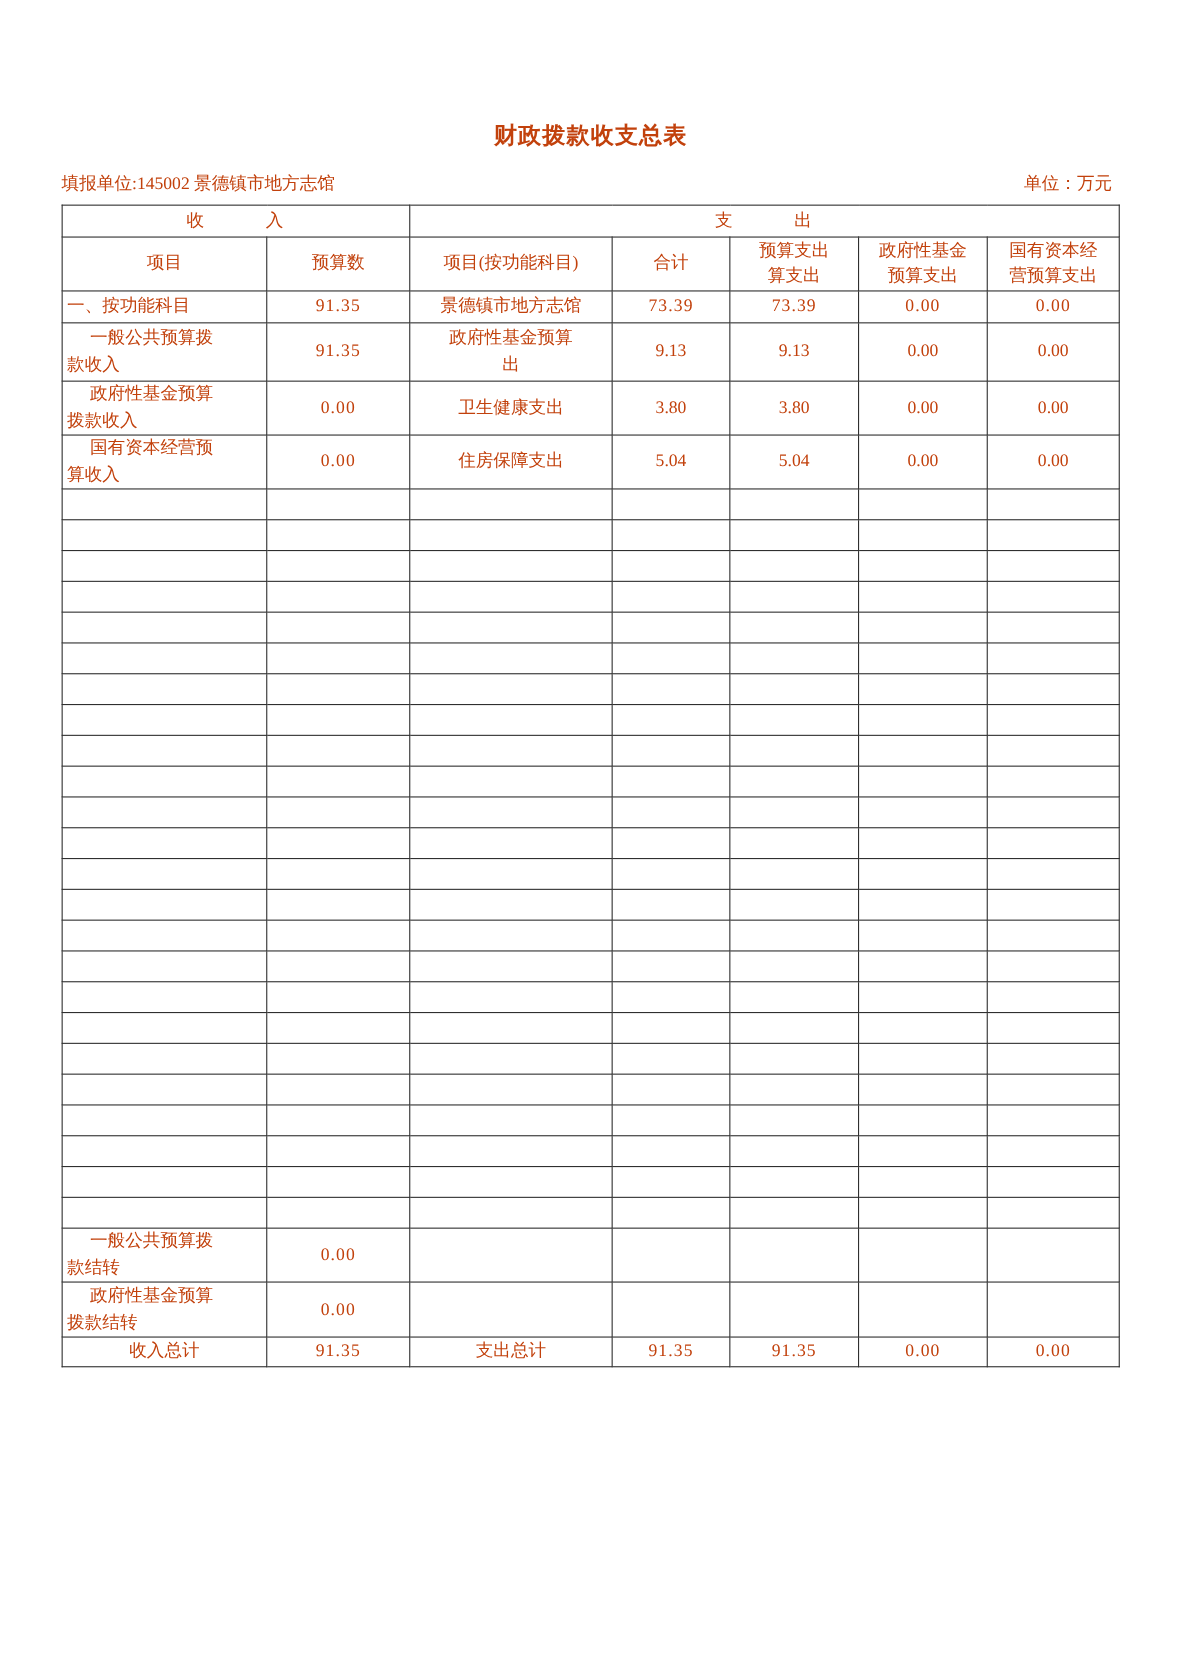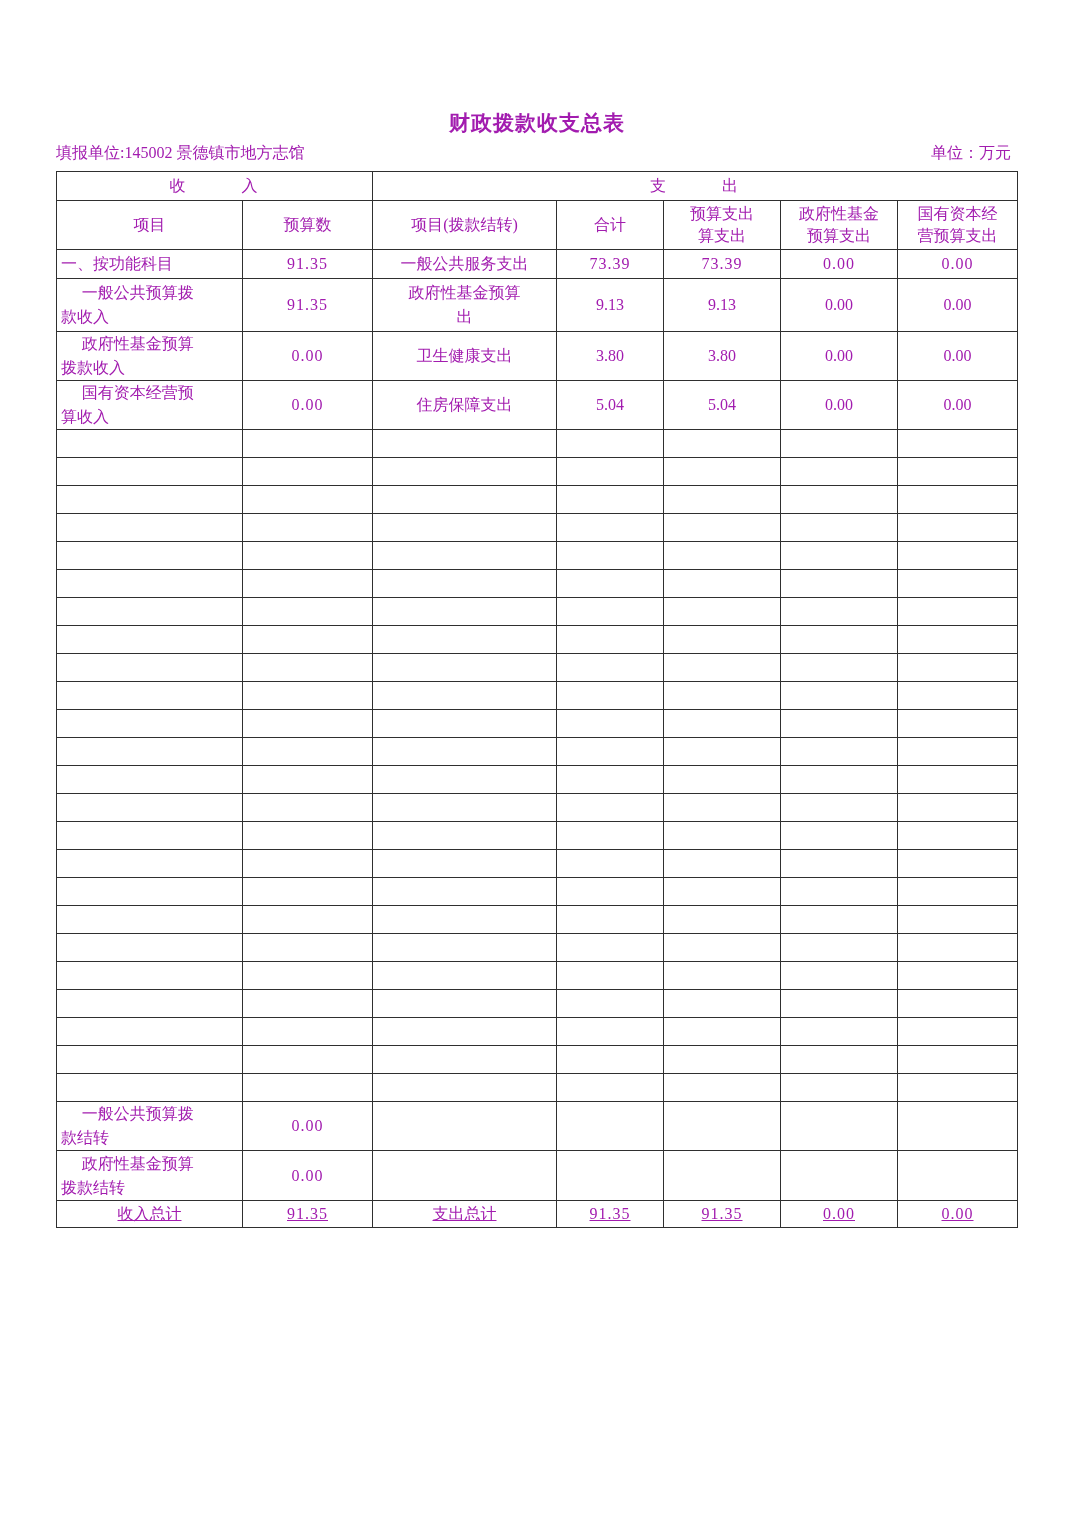--- a/index.html
+++ b/index.html
@@ -1,35 +1,35 @@
 <!DOCTYPE html>
 <html><head>
 <meta charset="utf-8">
 <style>
   html,body{margin:0;padding:0;background:#ffffff;}
   .page{
     position:relative;
     width:1074px;height:1520px;
     background:#ffffff;
     font-family:"Liberation Serif","DejaVu Serif",serif;
-    color:#a21caf;
+    color:#c2410c;
     overflow:hidden;
   }
   .doc-title{
     margin:0;
     padding-top:110px;
     text-align:center;
     font-size:21px;
     font-weight:bold;
     letter-spacing:1px;
     line-height:26px;
   }
   .meta-row{
     width:961px;
-    margin:6px 0 0 56px;
+    margin:21px 0 0 56px;
     display:flex;
     justify-content:space-between;
     align-items:flex-end;
     font-size:16px;
     line-height:22px;
   }
   .meta-right{padding-right:6px;text-align:right;}
   table.budget{
     margin:7px 0 0 56px;
     width:961px;
@@ -78,35 +78,35 @@
         <col style="width:120px">
     </colgroup>
     <thead>
       <tr>
         <th class="section" colspan="2">收　　　入</th>
         <th class="section" colspan="5">支　　　出</th>
       </tr>
       <tr class="colhead">
         <th>项目</th>
         <th>预算数</th>
-        <th>项目(拨款结转)</th>
+        <th>项目(按功能科目)</th>
         <th>合计</th>
         <th>预算支出
 算支出</th>
         <th>政府性基金
 预算支出</th>
         <th>国有资本经
 营预算支出</th>
       </tr>
     </thead>
     <tbody>
         <tr style="height: 29px;">
           <td class="item left">一、按功能科目</td>
           <td class="num serif">91.35</td>
-          <td class="item center">一般公共服务支出</td>
+          <td class="item center">景德镇市地方志馆</td>
           <td class="num serif">73.39</td>
           <td class="num serif">73.39</td>
           <td class="num serif">0.00</td>
           <td class="num serif">0.00</td>
         </tr>
         <tr style="height: 53px;">
           <td class="item hang">一般公共预算拨
 款收入</td>
           <td class="num serif">91.35</td>
           <td class="item center">政府性基金预算
@@ -365,21 +365,21 @@
         <tr style="height: 50px;">
           <td class="item hang">政府性基金预算
 拨款结转</td>
           <td class="num serif">0.00</td>
           <td class="item center"></td>
           <td class="num serif"></td>
           <td class="num serif"></td>
           <td class="num serif"></td>
           <td class="num serif"></td>
         </tr>
-        <tr style="height: 27px; text-decoration: underline;">
+        <tr style="height: 27px;">
           <td class="item center">收入总计</td>
           <td class="num serif">91.35</td>
           <td class="item center">支出总计</td>
           <td class="num serif">91.35</td>
           <td class="num serif">91.35</td>
           <td class="num serif">0.00</td>
           <td class="num serif">0.00</td>
         </tr>
       </tbody>
   </table>

